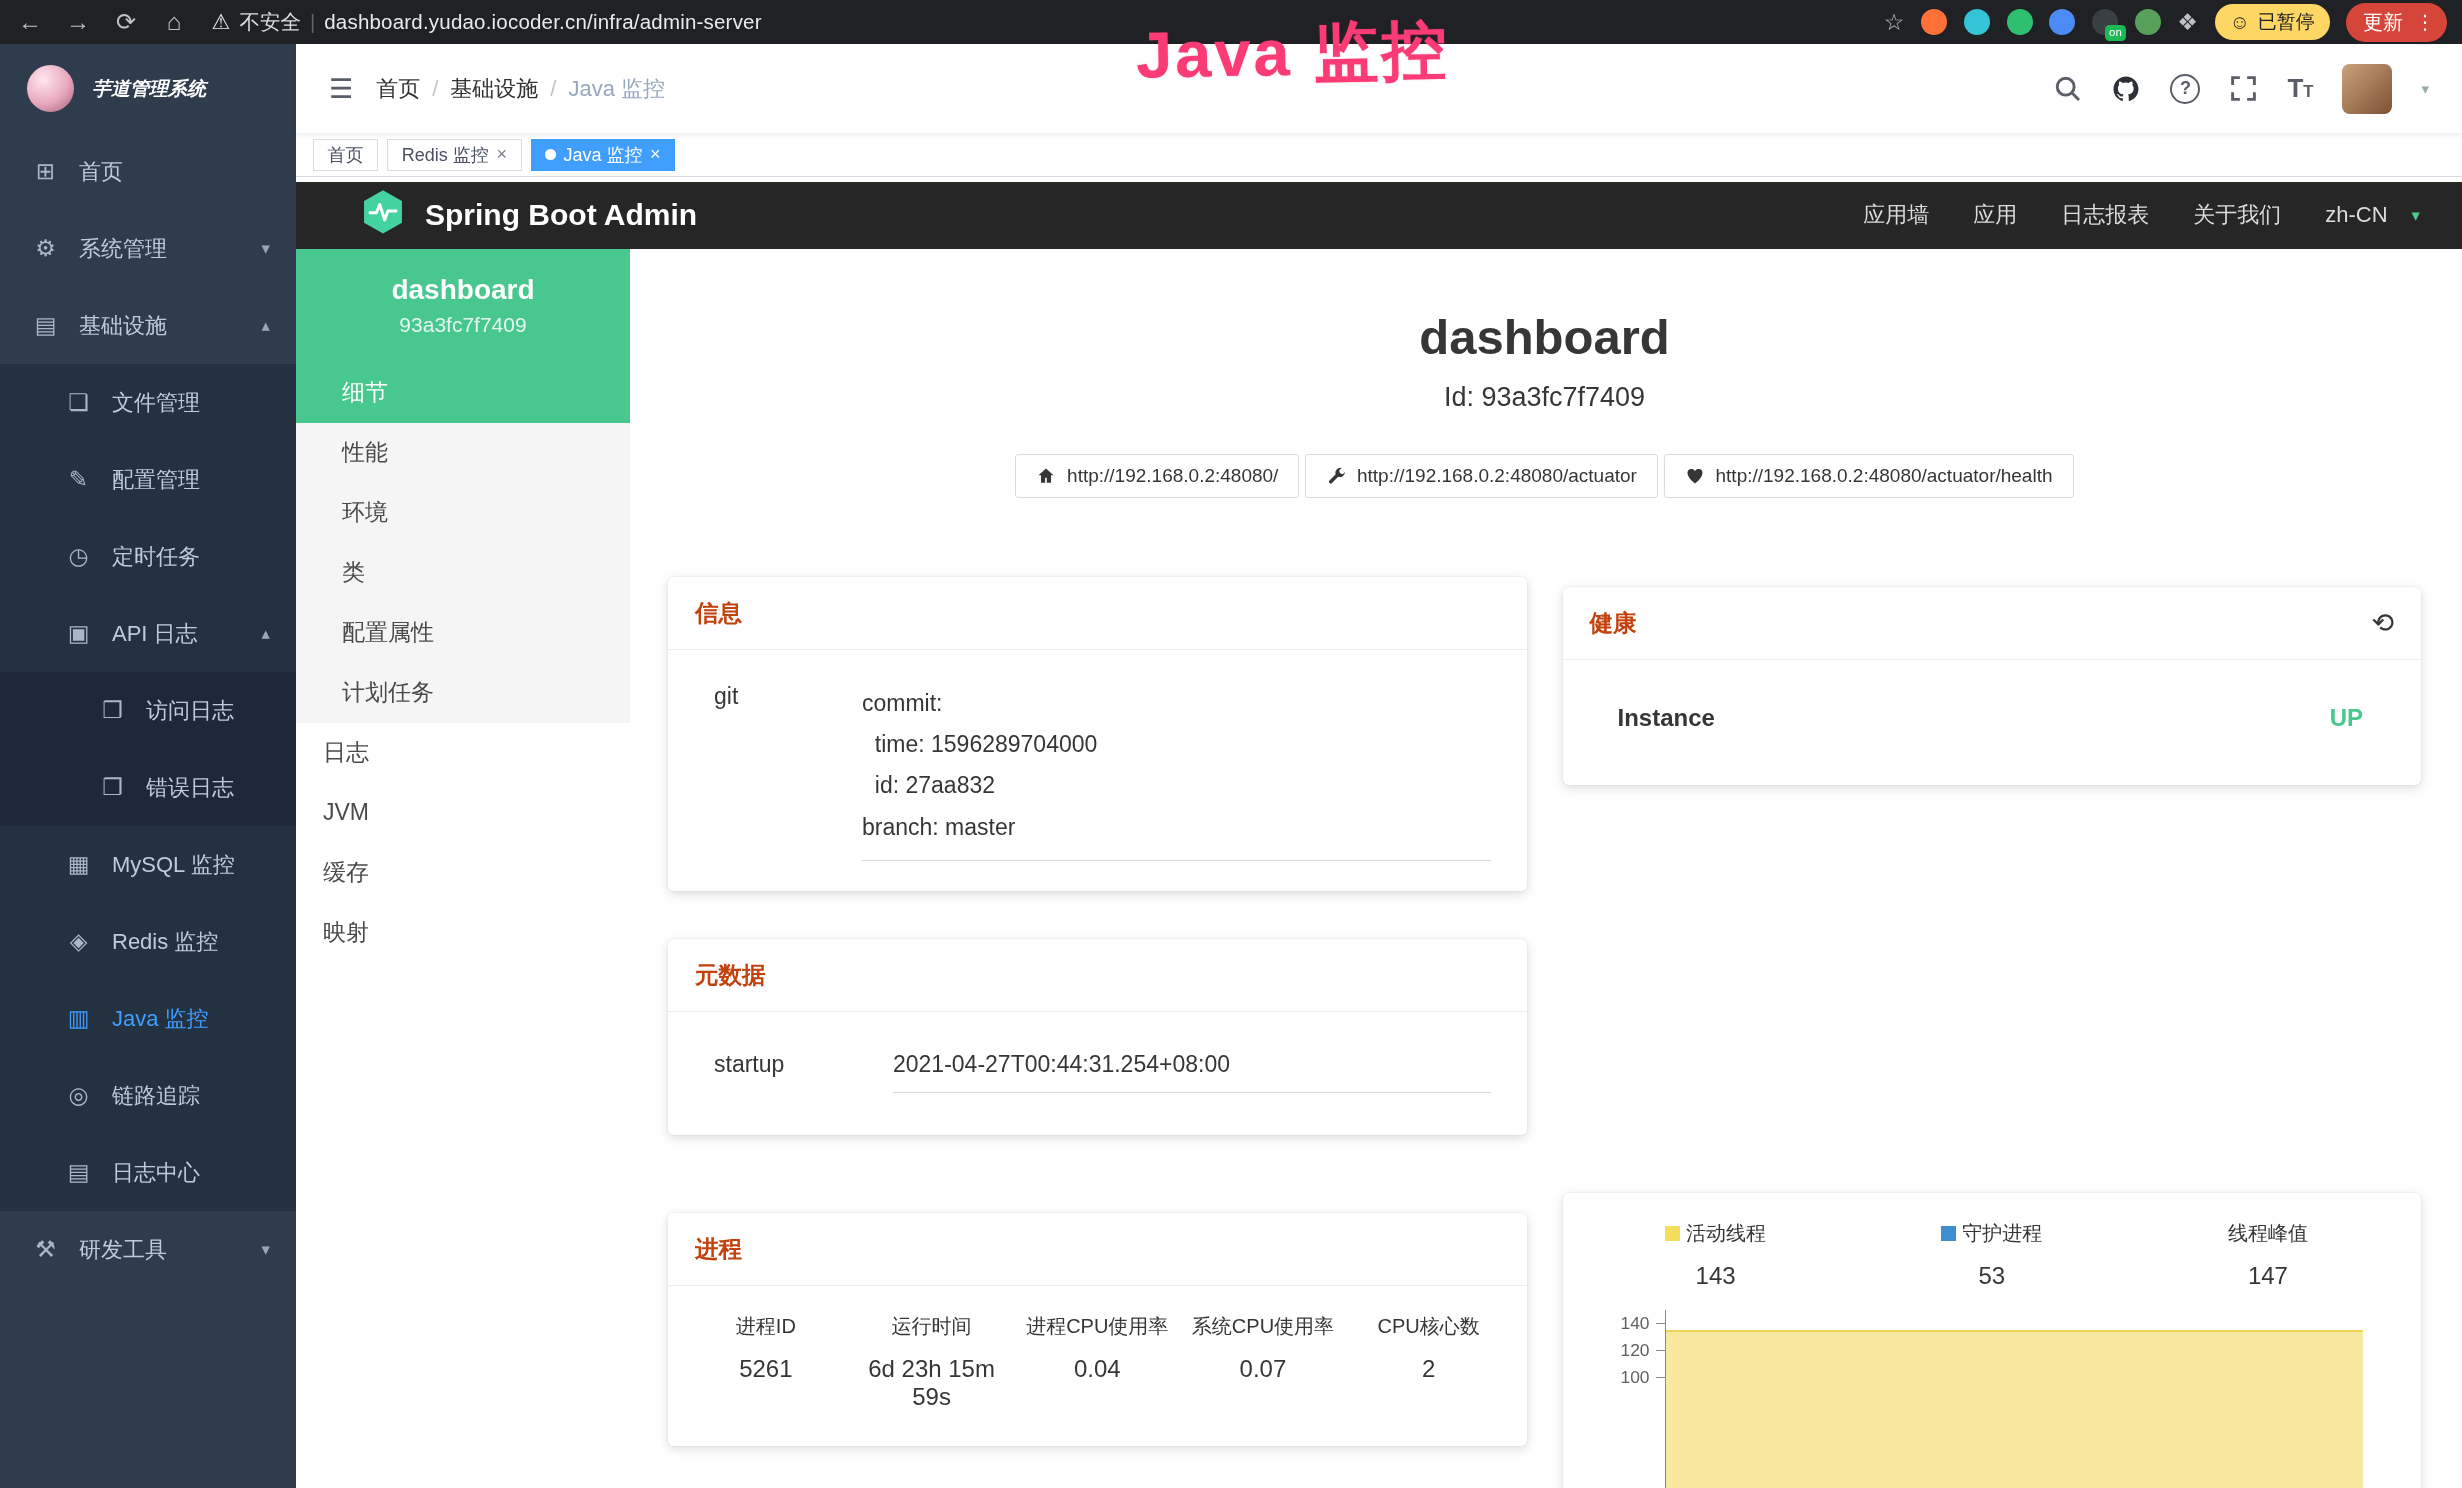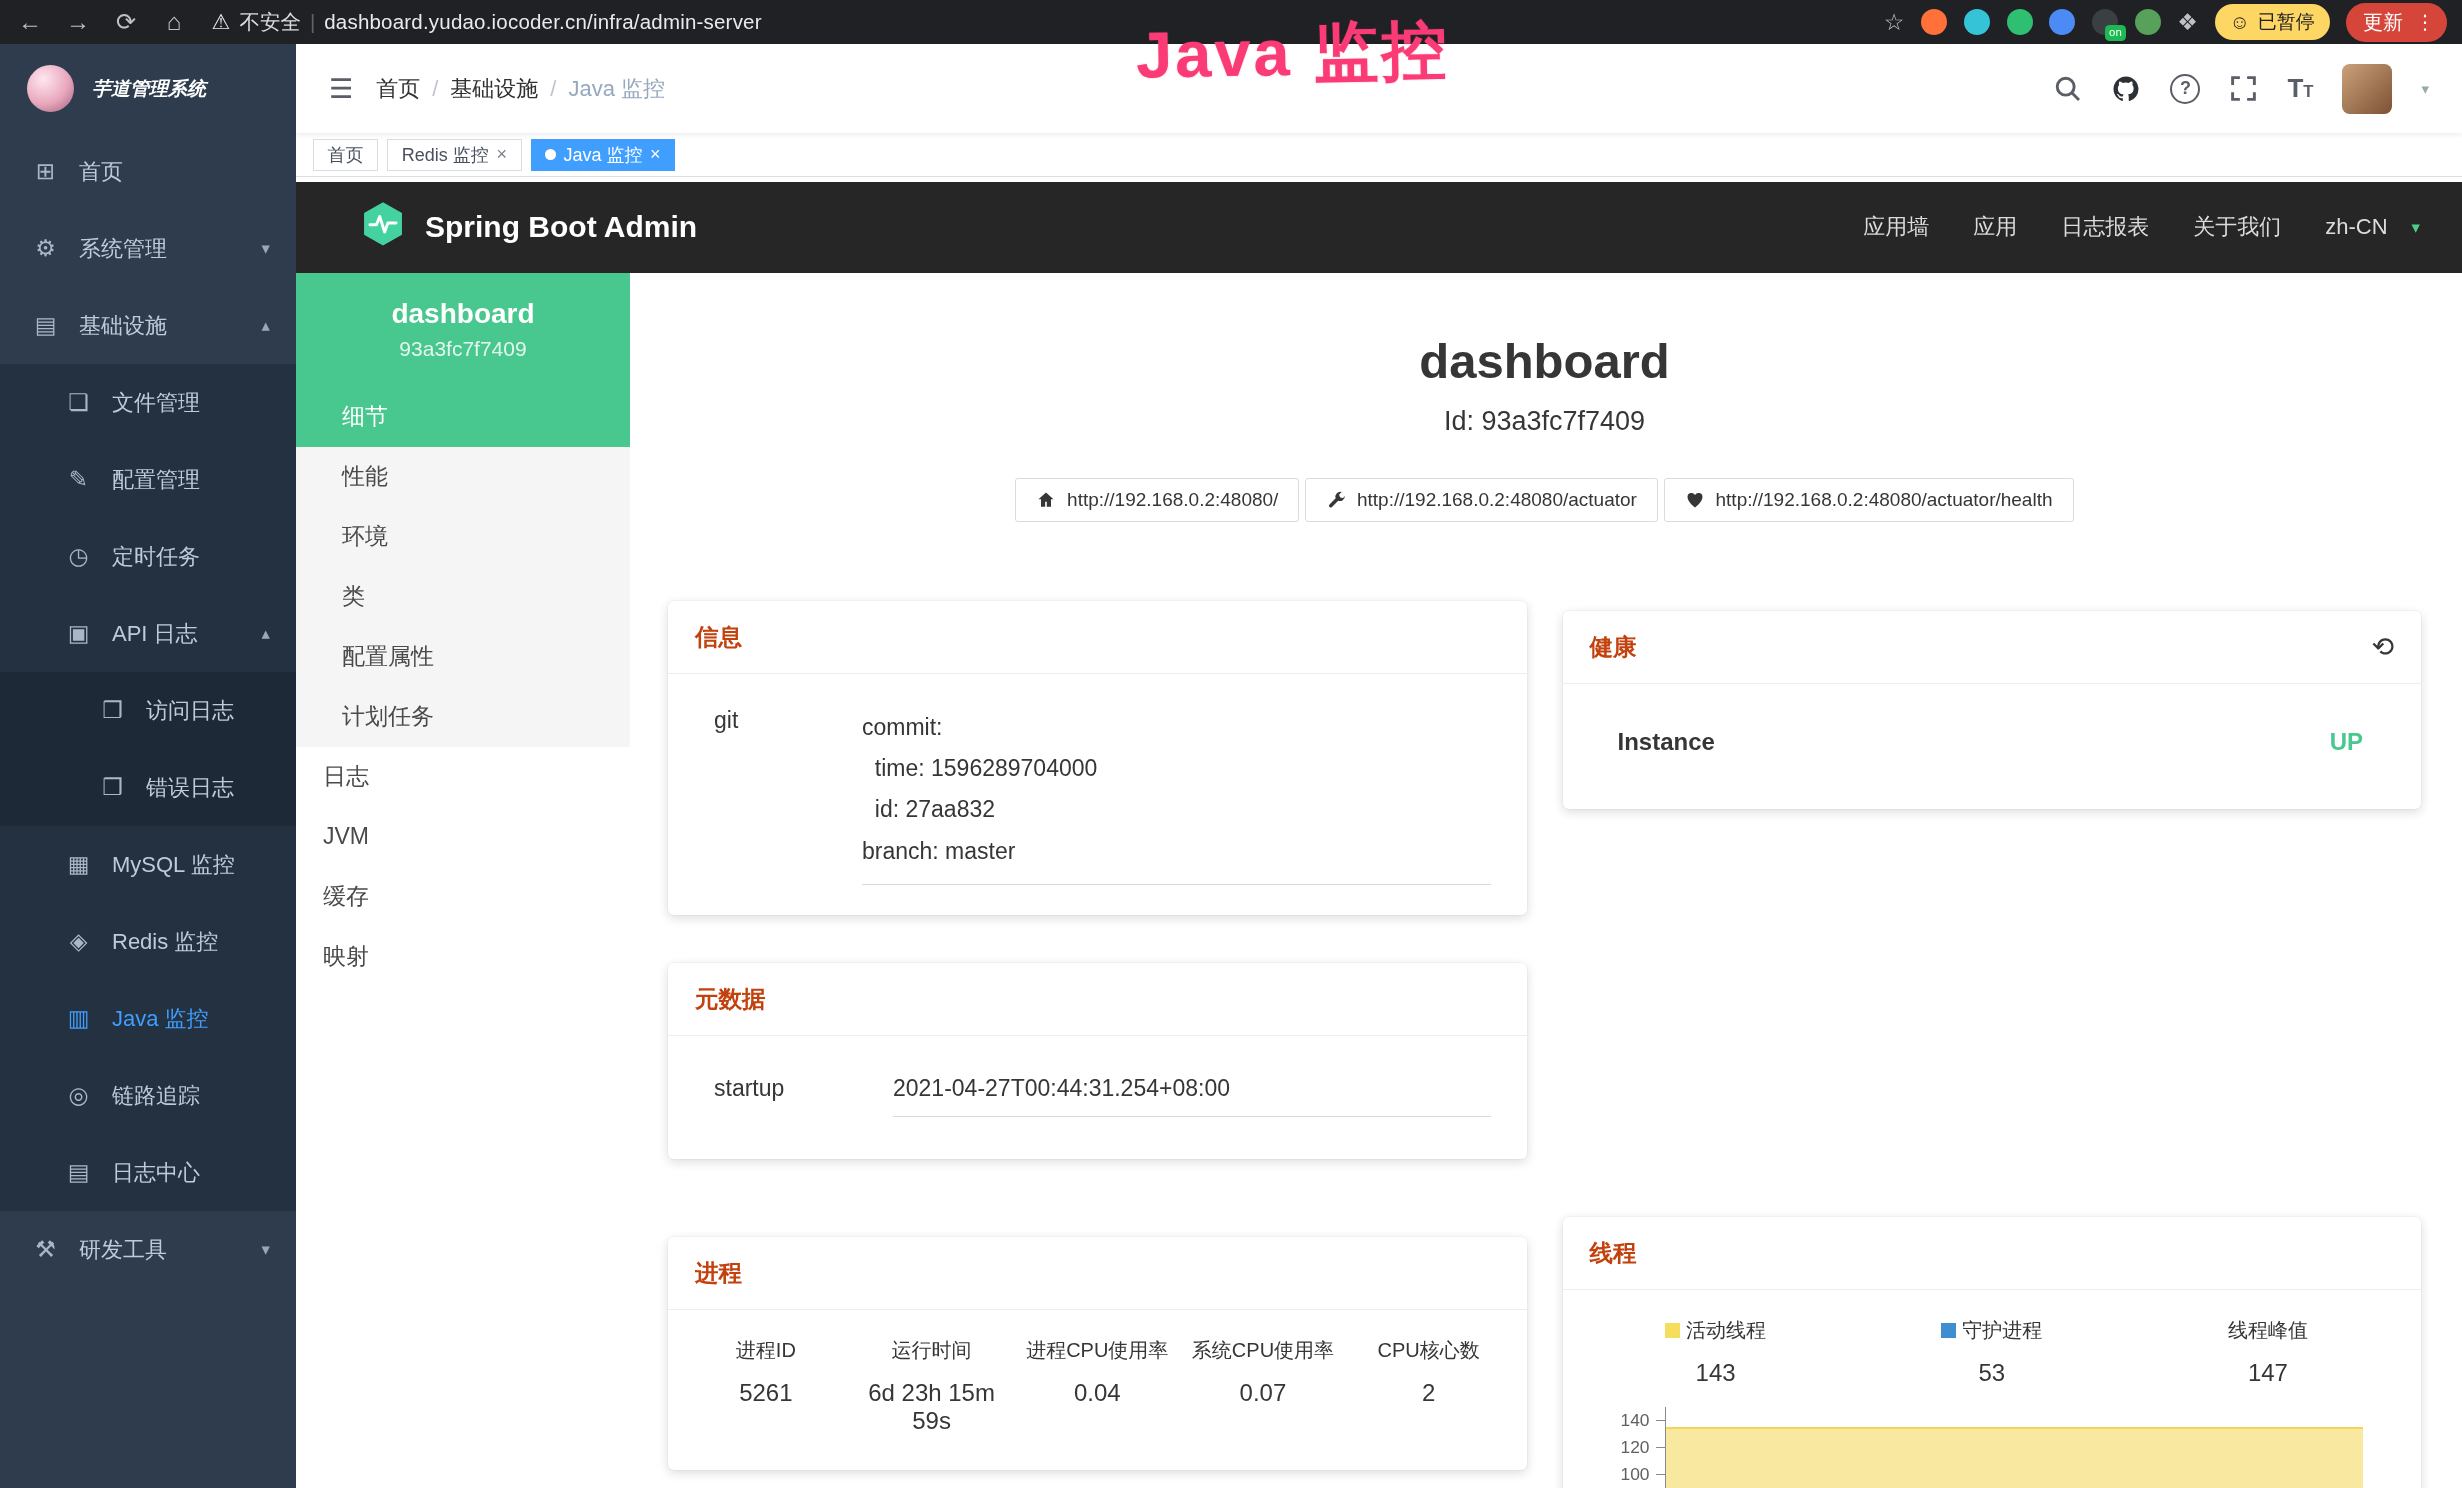--- a/index.html
+++ b/index.html
@@ -63,21 +63,21 @@
   
   .tags-bar { height:44px; background:#fff; border-bottom:1.5px solid #d8dce5; display:flex; align-items:center; padding:0 16.7px; gap:9px; flex:0 0 auto; }
   .tag { height:32px; display:flex; align-items:center; gap:7.6px; padding:0 13.7px; border:0.8px solid #d8dce5; background:#fff; color:#495060; font-size:18px; }
   .tag .close { font-size:18px; color:#7a8089; }
   .tag.active { background:#409eff; border-color:#409eff; color:#fff; }
   .tag.active .close { color:#fff; }
   .tag .dot { width:10.6px; height:10.6px; border-radius:50%; background:#fff; display:inline-block; }
 
   
   .sba { flex:1; display:flex; flex-direction:column; margin-top:4.6px; min-height:0; }
-  .sba-header { height:91px; background:#262626; color:#e6e6e6; display:flex; align-items:center; padding:0 42px 0 65px; gap:20px; flex:0 0 auto;text-align:right; }
+  .sba-header { height:67px; background:#262626; color:#e6e6e6; display:flex; align-items:center; padding:0 42px 0 65px; gap:20px; flex:0 0 auto;text-align:right; }
   .sba-brand { font-size:30px; font-weight:bold; color:#fff; }
   .sba-nav { margin-left:auto; display:flex; align-items:center; gap:44px; font-size:22px; color:#dcdcdc; }
   .sba-nav .lang { display:flex; align-items:center; gap:24px; }
   .sba-nav .lang .caret { color:#4ecb8d; font-size:16.7px; }
 
   .sba-body { flex:1; display:flex; min-height:0; }
   .sba-sidebar { width:334px; flex:0 0 auto; background:#fff; display:flex; flex-direction:column; }
   .instance-head { height:114px; background:#48c78e; color:#fff; display:flex; flex-direction:column; align-items:center; justify-content:center; gap:7.6px; }
   .instance-name { font-size:28px; font-weight:bold; }
   .instance-id { font-size:21px; color:rgba(255,255,255,.85); }
@@ -414,23 +414,20 @@
                     <span class="card-title">健康</span>
                     <span class="history-ic">⟲</span>
                   </div>
                   <div class="health-content">
                     <span class="health-name">Instance</span>
                     <span class="health-up">UP</span>
                   </div>
                 </div>
 
                 <div class="card threads-card">
-                  <div class="card-header">
-                    <span class="card-title">线程</span>
-                  </div>
                   <div class="stat-row">
                     <div class="stat-col">
                       <div class="stat-label"><span class="sq sq-yellow"></span><span>活动线程</span></div>
                       <div class="stat-value">143</div>
                     </div>
                     <div class="stat-col">
                       <div class="stat-label"><span class="sq sq-blue"></span><span>守护进程</span></div>
                       <div class="stat-value">53</div>
                     </div>
                     <div class="stat-col">

